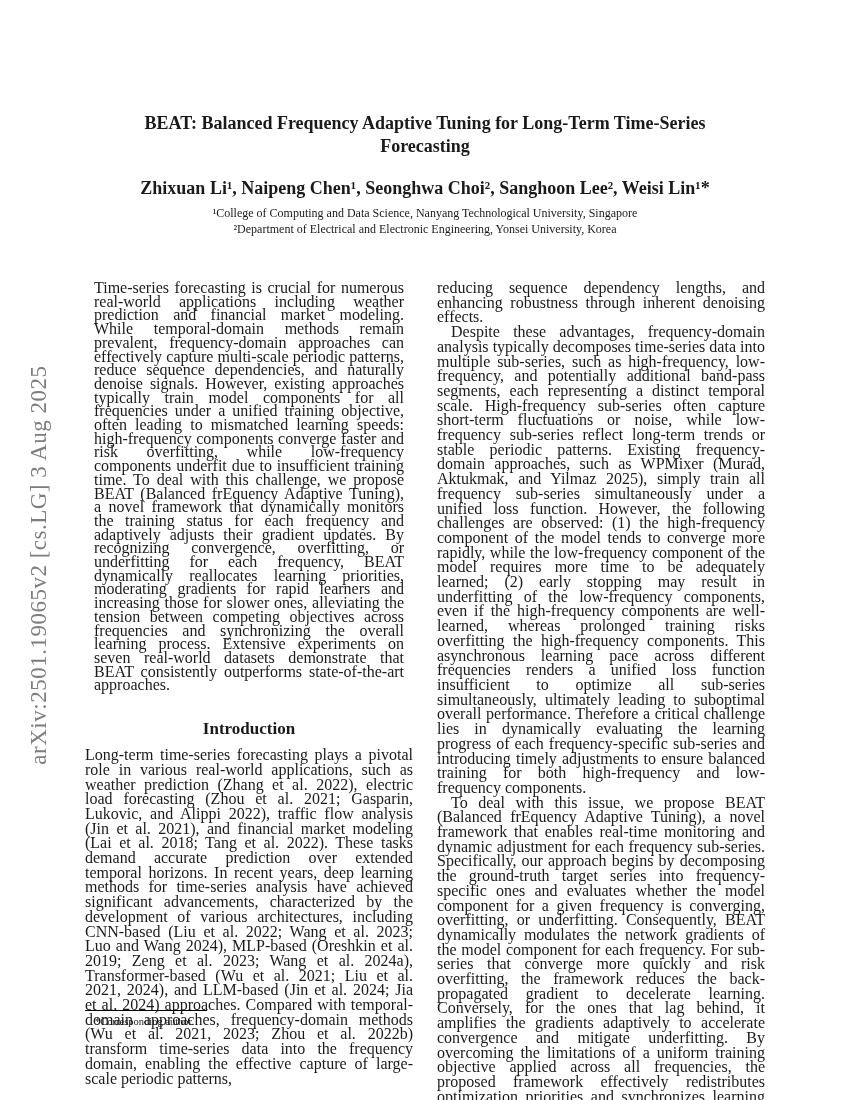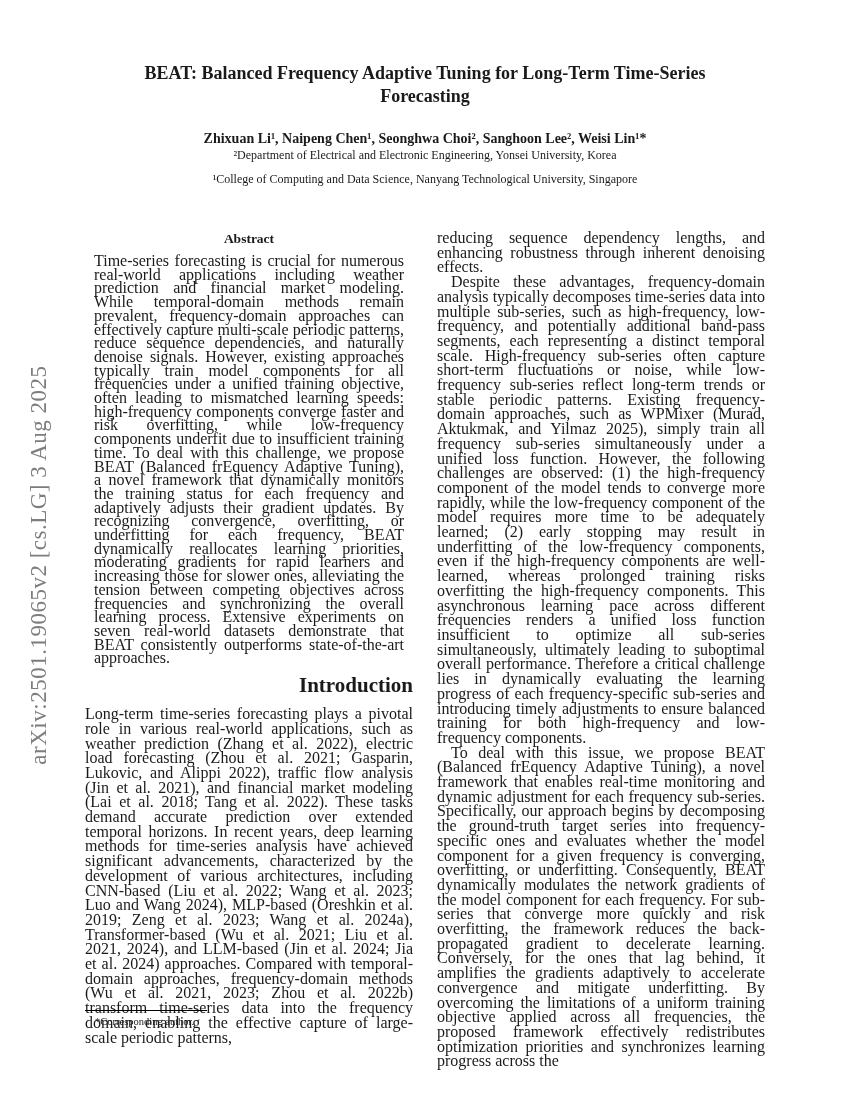--- a/index.html
+++ b/index.html
@@ -29,35 +29,35 @@
     letter-spacing: 0.5px;
     color: #7d7d7d;
     white-space: nowrap;
   }
   .content {
     position: absolute;
     left: 85px;
     top: 0;
     width: 680px;
     height: 1100px;
-    padding-top: 62px;
+    padding-top: 112px;
     box-sizing: border-box;
   }
   .title {
     margin: 0 auto;
     width: 620px;
     text-align: center;
     font-size: 18px;
     font-weight: bold;
     line-height: 23px;
   }
   .authors {
     margin-top: 22px;
     text-align: center;
-    font-size: 14px;
+    font-size: 18px;
     font-weight: bold;
     line-height: 17px;
   }
   .affil {
     text-align: center;
     font-size: 12px;
     line-height: 16px;
   }
   .affil.first { margin-top: 8px; }
   .columns {
@@ -75,24 +75,24 @@
     font-weight: bold;
     margin-bottom: 7px;
   }
   .abstract-text {
     padding: 0 9px;
     font-size: 16px;
     line-height: 13.7px;
     text-align: justify;
   }
   .section-heading {
-    text-align: right;
-    font-size: 21px;
+    text-align: center;
+    font-size: 17px;
     font-weight: bold;
-    margin-top: 8px;
+    margin-top: 27px;
     margin-bottom: 9px;
   }
   .body-par {
     margin: 0;
     font-size: 16px;
     line-height: 14.7px;
     text-align: justify;
     text-indent: 14px;
   }
   .body-par.noindent { text-indent: 0; }
@@ -120,28 +120,27 @@
 <div class="page">
 
   <div class="watermark">arXiv:2501.19065v2  [cs.LG]  3 Aug 2025</div>
 
   <div class="content">
 
     <h1 class="title">BEAT: Balanced Frequency Adaptive Tuning for Long-Term Time-Series Forecasting</h1>
 
     <div class="authors">Zhixuan Li¹, Naipeng Chen¹, Seonghwa Choi², Sanghoon Lee², Weisi Lin¹*</div>
 
+    <div class="affil first">¹College of Computing and Data Science, Nanyang Technological University, Singapore</div>
+
     <div class="affil">²Department of Electrical and Electronic Engineering, Yonsei University, Korea</div>
-
-    <div class="affil first">¹College of Computing and Data Science, Nanyang Technological University, Singapore</div>
 
     <div class="columns">
 
       <div class="col">
-        <div class="abstract-heading">Abstract</div>
         <div class="abstract-text">Time-series forecasting is crucial for numerous real-world applications including weather prediction and financial market modeling. While temporal-domain methods remain prevalent, frequency-domain approaches can effectively capture multi-scale periodic patterns, reduce sequence dependencies, and naturally denoise signals. However, existing approaches typically train model components for all frequencies under a unified training objective, often leading to mismatched learning speeds: high-frequency components converge faster and risk overfitting, while low-frequency components underfit due to insufficient training time. To deal with this challenge, we propose BEAT (Balanced frEquency Adaptive Tuning), a novel framework that dynamically monitors the training status for each frequency and adaptively adjusts their gradient updates. By recognizing convergence, overfitting, or underfitting for each frequency, BEAT dynamically reallocates learning priorities, moderating gradients for rapid learners and increasing those for slower ones, alleviating the tension between competing objectives across frequencies and synchronizing the overall learning process. Extensive experiments on seven real-world datasets demonstrate that BEAT consistently outperforms state-of-the-art approaches.</div>
         <div class="section-heading">Introduction</div>
         <p class="body-par noindent">Long-term time-series forecasting plays a pivotal role in various real-world applications, such as weather prediction (Zhang et al. 2022), electric load forecasting (Zhou et al. 2021; Gasparin, Lukovic, and Alippi 2022), traffic flow analysis (Jin et al. 2021), and financial market modeling (Lai et al. 2018; Tang et al. 2022). These tasks demand accurate prediction over extended temporal horizons. In recent years, deep learning methods for time-series analysis have achieved significant advancements, characterized by the development of various architectures, including CNN-based (Liu et al. 2022; Wang et al. 2023; Luo and Wang 2024), MLP-based (Oreshkin et al. 2019; Zeng et al. 2023; Wang et al. 2024a), Transformer-based (Wu et al. 2021; Liu et al. 2021, 2024), and LLM-based (Jin et al. 2024; Jia et al. 2024) approaches. Compared with temporal-domain approaches, frequency-domain methods (Wu et al. 2021, 2023; Zhou et al. 2022b) transform time-series data into the frequency domain, enabling the effective capture of large-scale periodic patterns,</p>
       </div>
 
       <div class="col">
         <p class="body-par noindent">reducing sequence dependency lengths, and enhancing robustness through inherent denoising effects.</p>
         <p class="body-par">Despite these advantages, frequency-domain analysis typically decomposes time-series data into multiple sub-series, such as high-frequency, low-frequency, and potentially additional band-pass segments, each representing a distinct temporal scale. High-frequency sub-series often capture short-term fluctuations or noise, while low-frequency sub-series reflect long-term trends or stable periodic patterns. Existing frequency-domain approaches, such as WPMixer (Murad, Aktukmak, and Yilmaz 2025), simply train all frequency sub-series simultaneously under a unified loss function. However, the following challenges are observed: (1) the high-frequency component of the model tends to converge more rapidly, while the low-frequency component of the model requires more time to be adequately learned; (2) early stopping may result in underfitting of the low-frequency components, even if the high-frequency components are well-learned, whereas prolonged training risks overfitting the high-frequency components. This asynchronous learning pace across different frequencies renders a unified loss function insufficient to optimize all sub-series simultaneously, ultimately leading to suboptimal overall performance. Therefore a critical challenge lies in dynamically evaluating the learning progress of each frequency-specific sub-series and introducing timely adjustments to ensure balanced training for both high-frequency and low-frequency components.</p>
         <p class="body-par">To deal with this issue, we propose BEAT (Balanced frEquency Adaptive Tuning), a novel framework that enables real-time monitoring and dynamic adjustment for each frequency sub-series. Specifically, our approach begins by decomposing the ground-truth target series into frequency-specific ones and evaluates whether the model component for a given frequency is converging, overfitting, or underfitting. Consequently, BEAT dynamically modulates the network gradients of the model component for each frequency. For sub-series that converge more quickly and risk overfitting, the framework reduces the back-propagated gradient to decelerate learning. Conversely, for the ones that lag behind, it amplifies the gradients adaptively to accelerate convergence and mitigate underfitting. By overcoming the limitations of a uniform training objective applied across all frequencies, the proposed framework effectively redistributes optimization priorities and synchronizes learning progress across the</p>
       </div>

